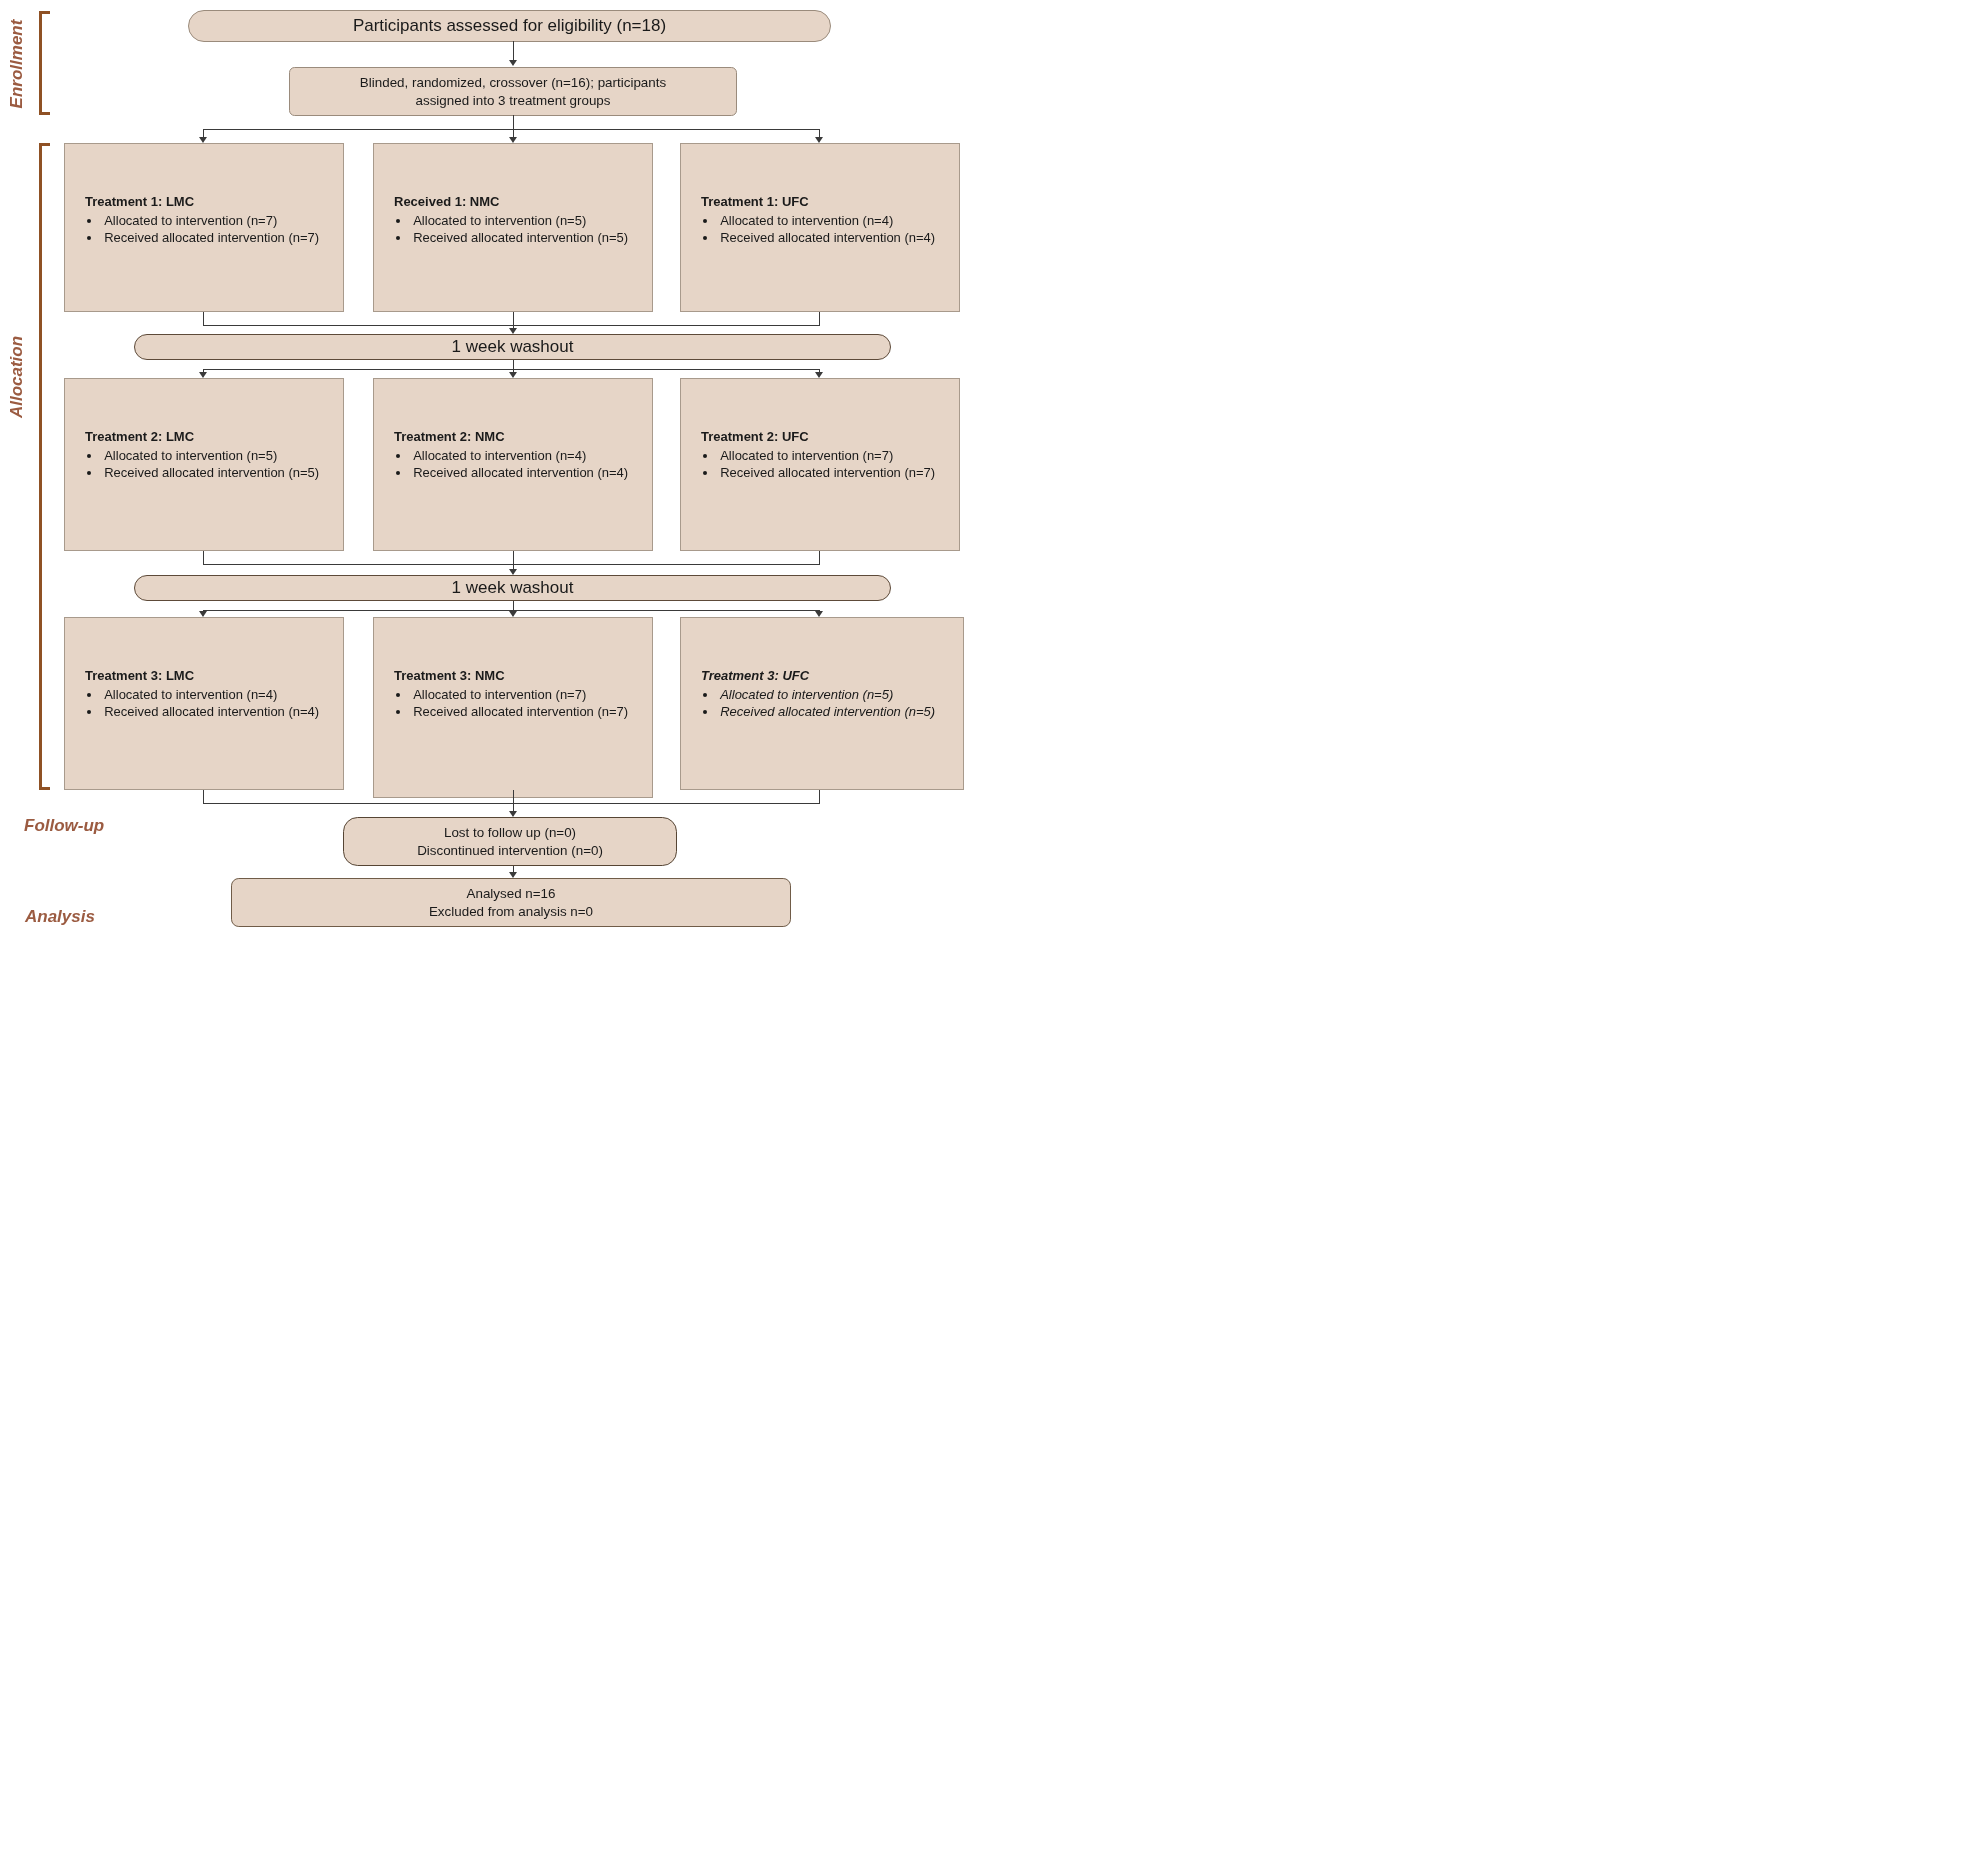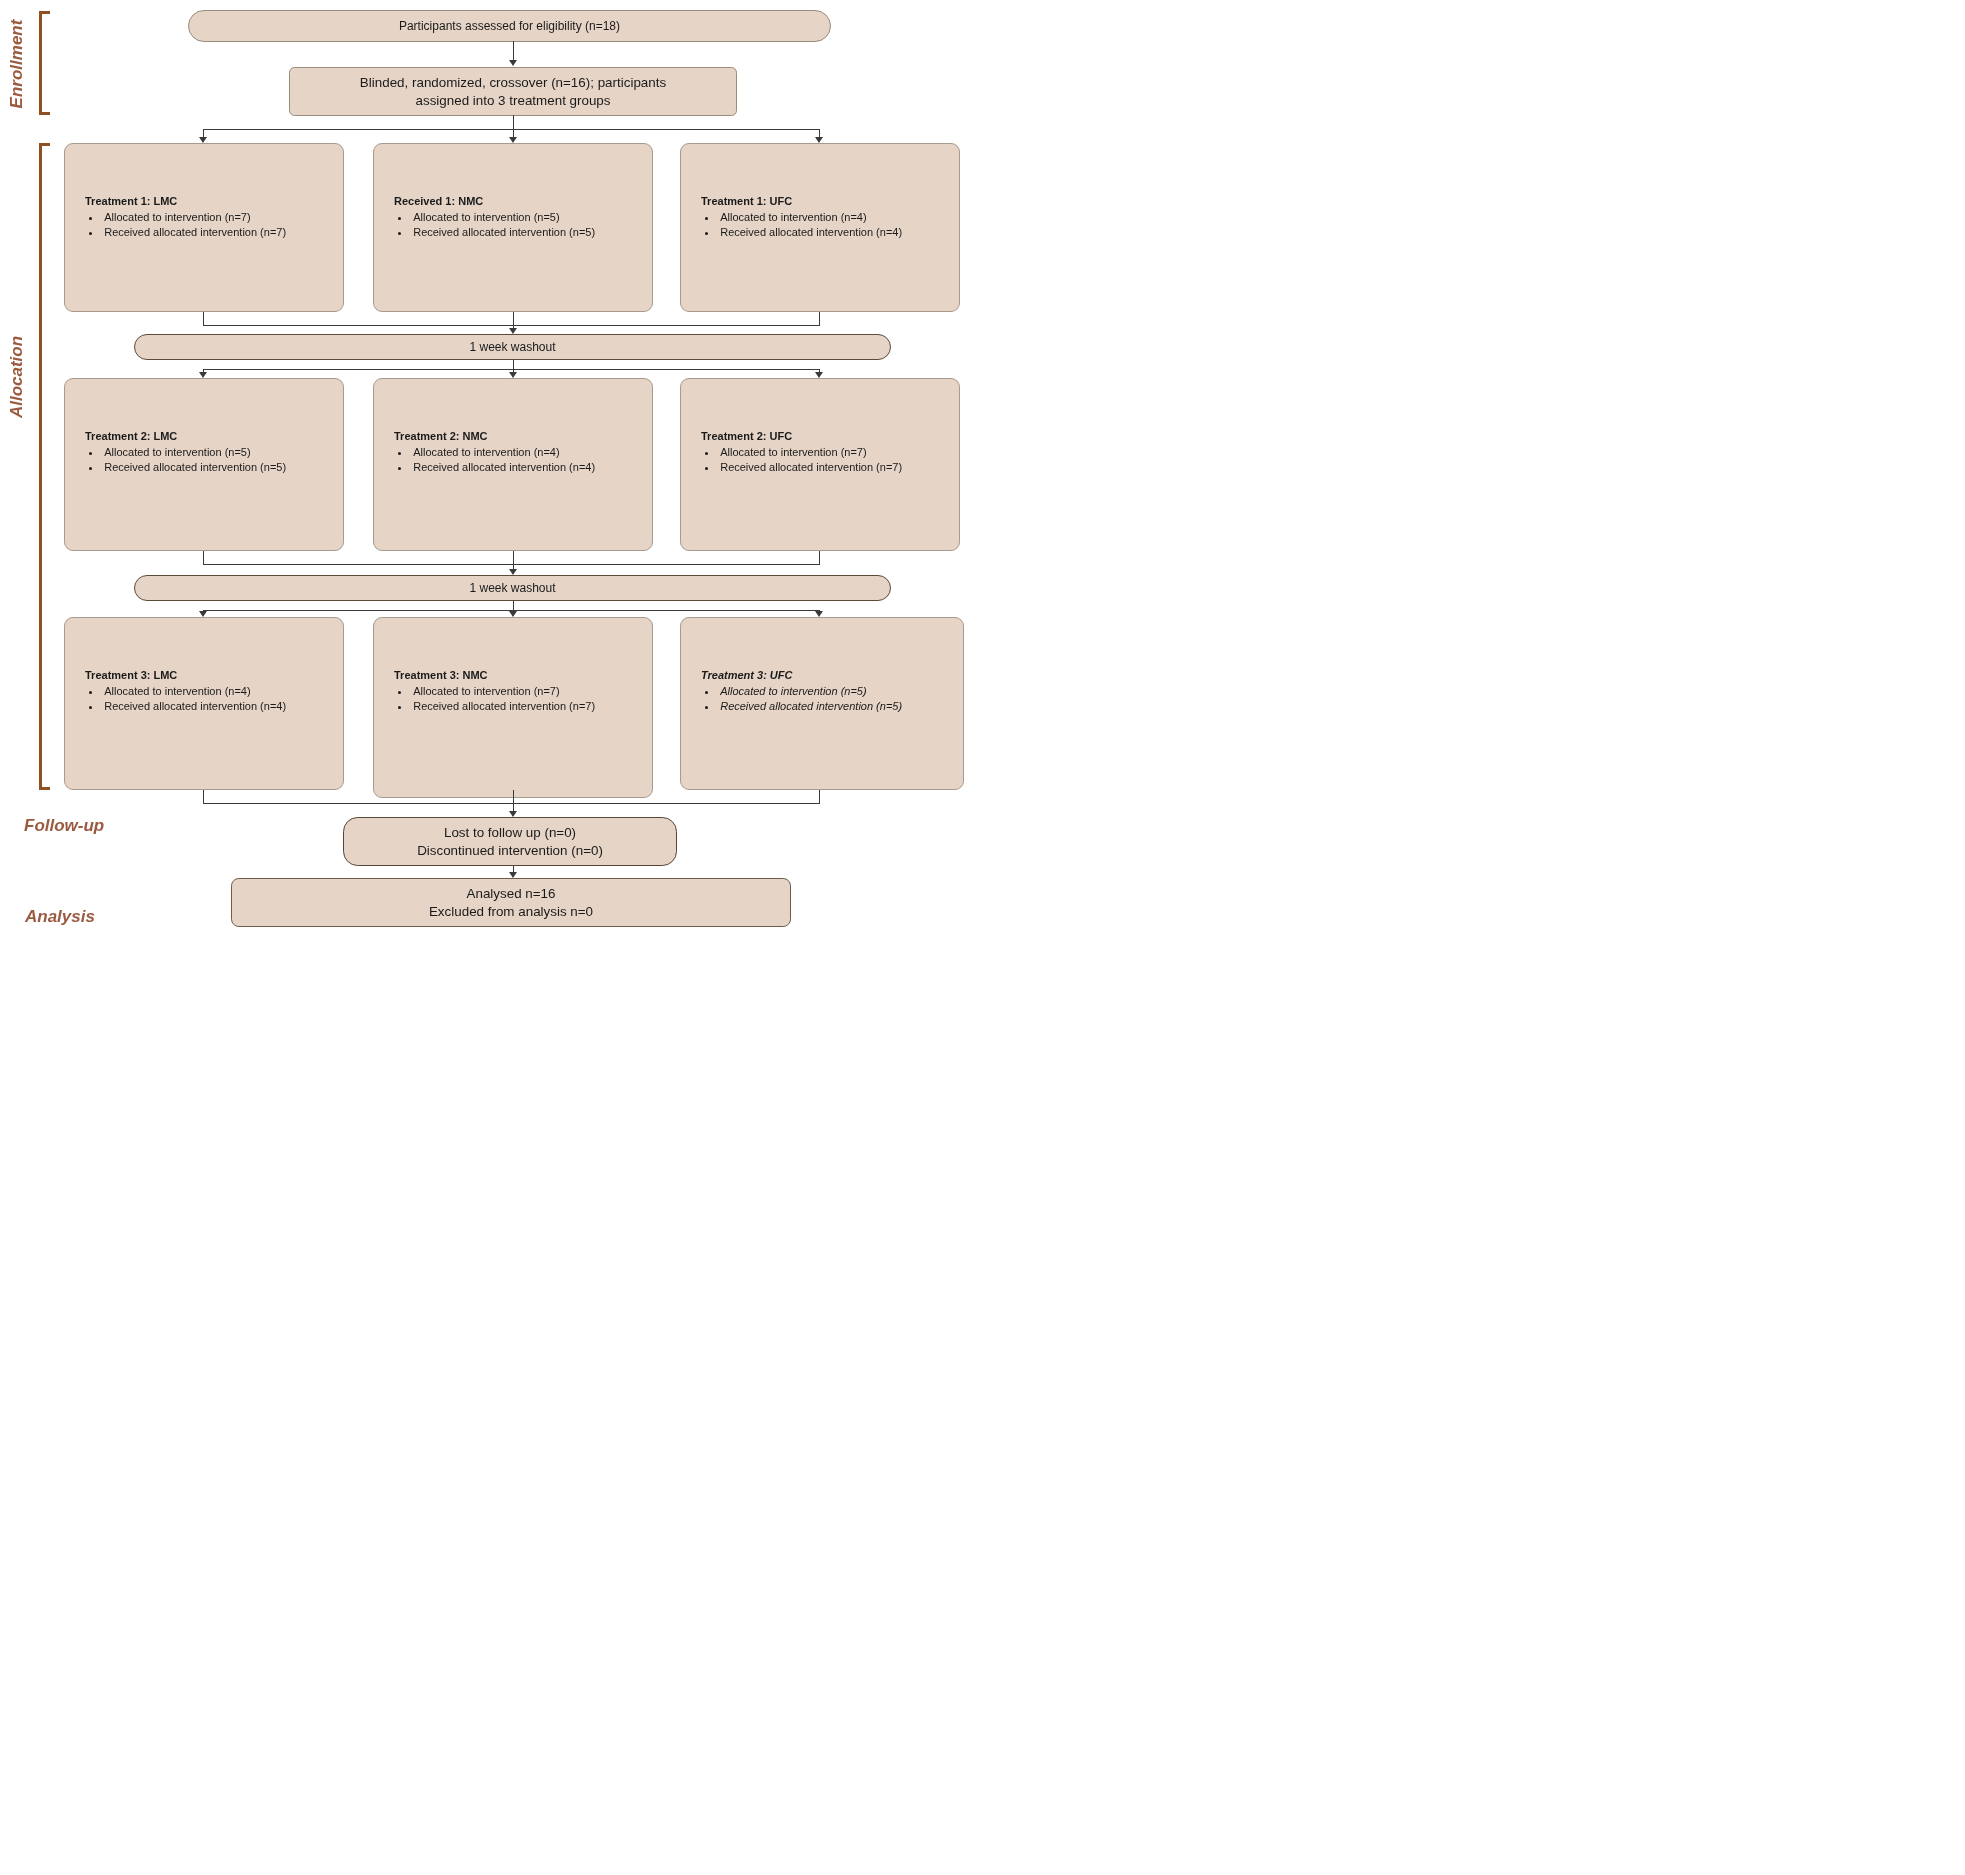--- a/index.html
+++ b/index.html
@@ -2,24 +2,24 @@
 <html style="font-size:9px"><head>
 <meta charset="utf-8">
 <style>
   html,body { margin:0; padding:0; background:#ffffff; }
   .canvas {
     position:relative; width:983px; height:938px; background:#ffffff;
     font-family:"Liberation Sans", sans-serif; color:#1a1a1a;
   }
   
   .node { position:absolute; background:#e6d5c7; box-sizing:border-box; }
-  .pill   { border:1.1px solid #9a8b7c; border-radius:22.4px; display:flex; align-items:center; justify-content:center; text-align:center; font-size:12px; }
+  .pill   { border:1.1px solid #9a8b7c; border-radius:22.4px; display:flex; align-items:center; justify-content:center; text-align:center; font-size:17px; }
   .pill-dark { border:1.7px solid #5d4a39; }
   .rect   { border:1.1px solid #9a8b7c; border-radius:5.6px; display:flex; align-items:center; justify-content:center; text-align:center; font-size:13.4px; line-height:1.35; }
-  .tbox   { border:0.8px solid #a89a8c; border-radius:9px; padding:50px 14.6px 0 20px; font-size:11px; line-height:1.3; }
+  .tbox   { border:0.8px solid #a89a8c; border-radius:0; padding:50px 14.6px 0 20px; font-size:13px; line-height:1.3; }
   .tbox .ttl { font-weight:bold; margin-bottom:2.2px; }
   .tbox ul { margin:0; padding:0 0 0 17px; }
   .tbox li { margin:0; padding-left:2.2px; }
   .round-lg { border:1.7px solid #564534; border-radius:14.6px; }
   .round-md { border:1.7px solid #705c48; border-radius:7.8px; }
   .two-line { display:flex; flex-direction:column; align-items:center; justify-content:center; text-align:center; font-size:13.4px; line-height:1.3; }
   
   .v { position:absolute; width:1.1px; background:#3a3a3a; }
   .h { position:absolute; height:1.1px; background:#3a3a3a; }
   .arr { position:absolute; width:0; height:0;

